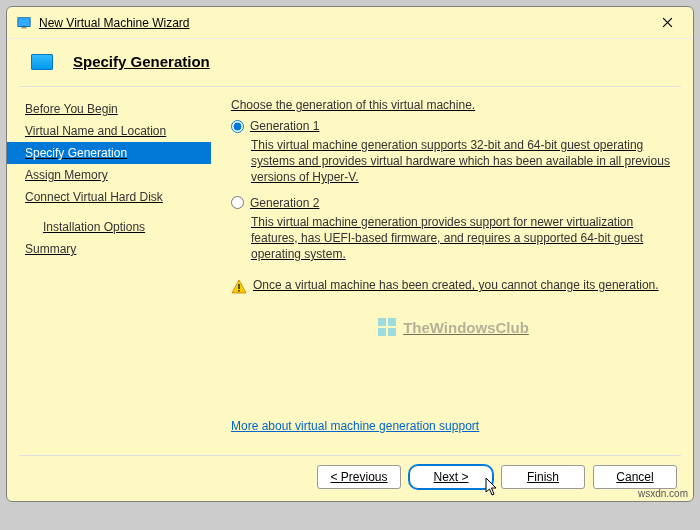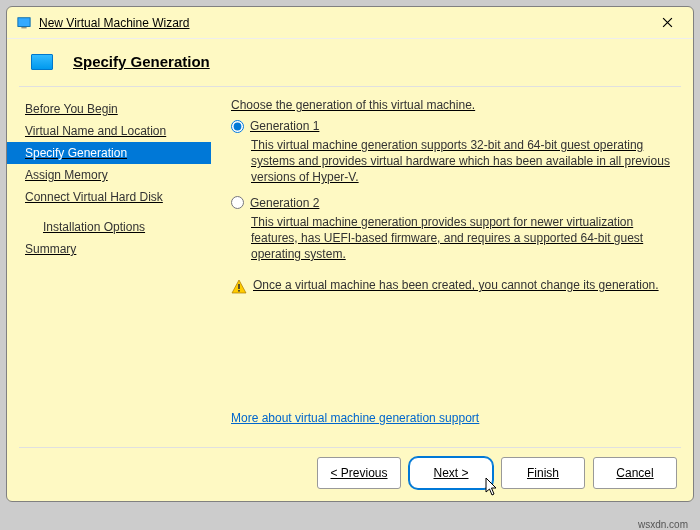--- a/index.html
+++ b/index.html
@@ -26,24 +26,24 @@
     .opt-head input[type="radio"] { margin-right: 6px; accent-color: #0078d7; }
     .opt-desc { margin: 4px 0 0 20px; line-height: 1.35; }
     .warning-row { display: flex; align-items: flex-start; margin-top: 6px; }
     .warning-row .warn-icon { margin-right: 6px; margin-top: 1px; }
     .watermark { margin: 22px auto 0 auto; display: flex; align-items: center; opacity: 0.55; color: #777777; font-size: 15px; font-weight: 600; }
     .watermark svg { margin-right: 6px; }
     .content-fill { flex: 1; }
     .link { color: #0066cc; text-decoration: underline; cursor: pointer; margin-bottom: 14px; }
     .footer { position: relative; padding: 10px 16px 12px 16px; display: flex; justify-content: flex-end; gap: 8px; }
     .footer::before { content: ""; position: absolute; top: 0; left: 12px; right: 12px; height: 1px; background: #e0e0e0; }
-    .btn { min-width: 84px; height: 32px; background: #ffffff; border: 1px solid #999999; border-radius: 3px; font-size: 12px; cursor: pointer; }
+    .btn { min-width: 84px; height: 24px; background: #ffffff; border: 1px solid #999999; border-radius: 3px; font-size: 12px; cursor: pointer; }
     .btn.default { border-color: #0078d7; box-shadow: 0 0 0 1px #0078d7; border-radius: 9px; }
     .cursor { position: absolute; pointer-events: none; z-index: 20; }
-    .site-watermark { position: absolute; bottom: 0; right: 12px; font-size: 10px; color: #555555; }
+    .site-watermark { position: absolute; bottom: 31px; right: 12px; font-size: 10px; color: #555555; }
   </style>
 </head>
 <body>
 
 <div class="dialog">
 
   <div class="titlebar">
     <svg class="app-icon" viewBox="0 0 16 16">
         <rect x="1" y="2" width="14" height="10" fill="#33aaff" stroke="#0066aa" stroke-width="1"></rect>
         <rect x="5" y="13" width="6" height="1" fill="#555"></rect>
@@ -93,20 +93,29 @@
 
       <div class="warning-row">
         <svg class="warn-icon" width="16" height="16" viewBox="0 0 16 16">
           <path d="M8 1 L15 14 L1 14 Z" fill="#ffcc00" stroke="#aa7700" stroke-width="0.7"></path>
           <rect x="7.2" y="5" width="1.6" height="5" fill="#333"></rect>
           <rect x="7.2" y="11" width="1.6" height="1.6" fill="#333"></rect>
         </svg>
         <div>Once a virtual machine has been created, you cannot change its generation.</div>
       </div>
 
+      <div class="watermark">
+        <svg width="20" height="20" viewBox="0 0 20 20">
+          <rect x="1" y="1" width="8" height="8" fill="#4fc3f7"></rect>
+            <rect x="11" y="1" width="8" height="8" fill="#4fc3f7"></rect>
+          <rect x="1" y="11" width="8" height="8" fill="#4fc3f7"></rect>
+            <rect x="11" y="11" width="8" height="8" fill="#4fc3f7"></rect>
+        </svg>
+        <span>TheWindowsClub</span>
+      </div>
 
       <div class="content-fill"></div>
       <a class="link">More about virtual machine generation support</a>
     </div>
   </div>
 
   <div class="footer">
     <button class="btn">&lt; Previous</button>
     <button class="btn default">Next &gt;</button>
     <button class="btn">Finish</button>

